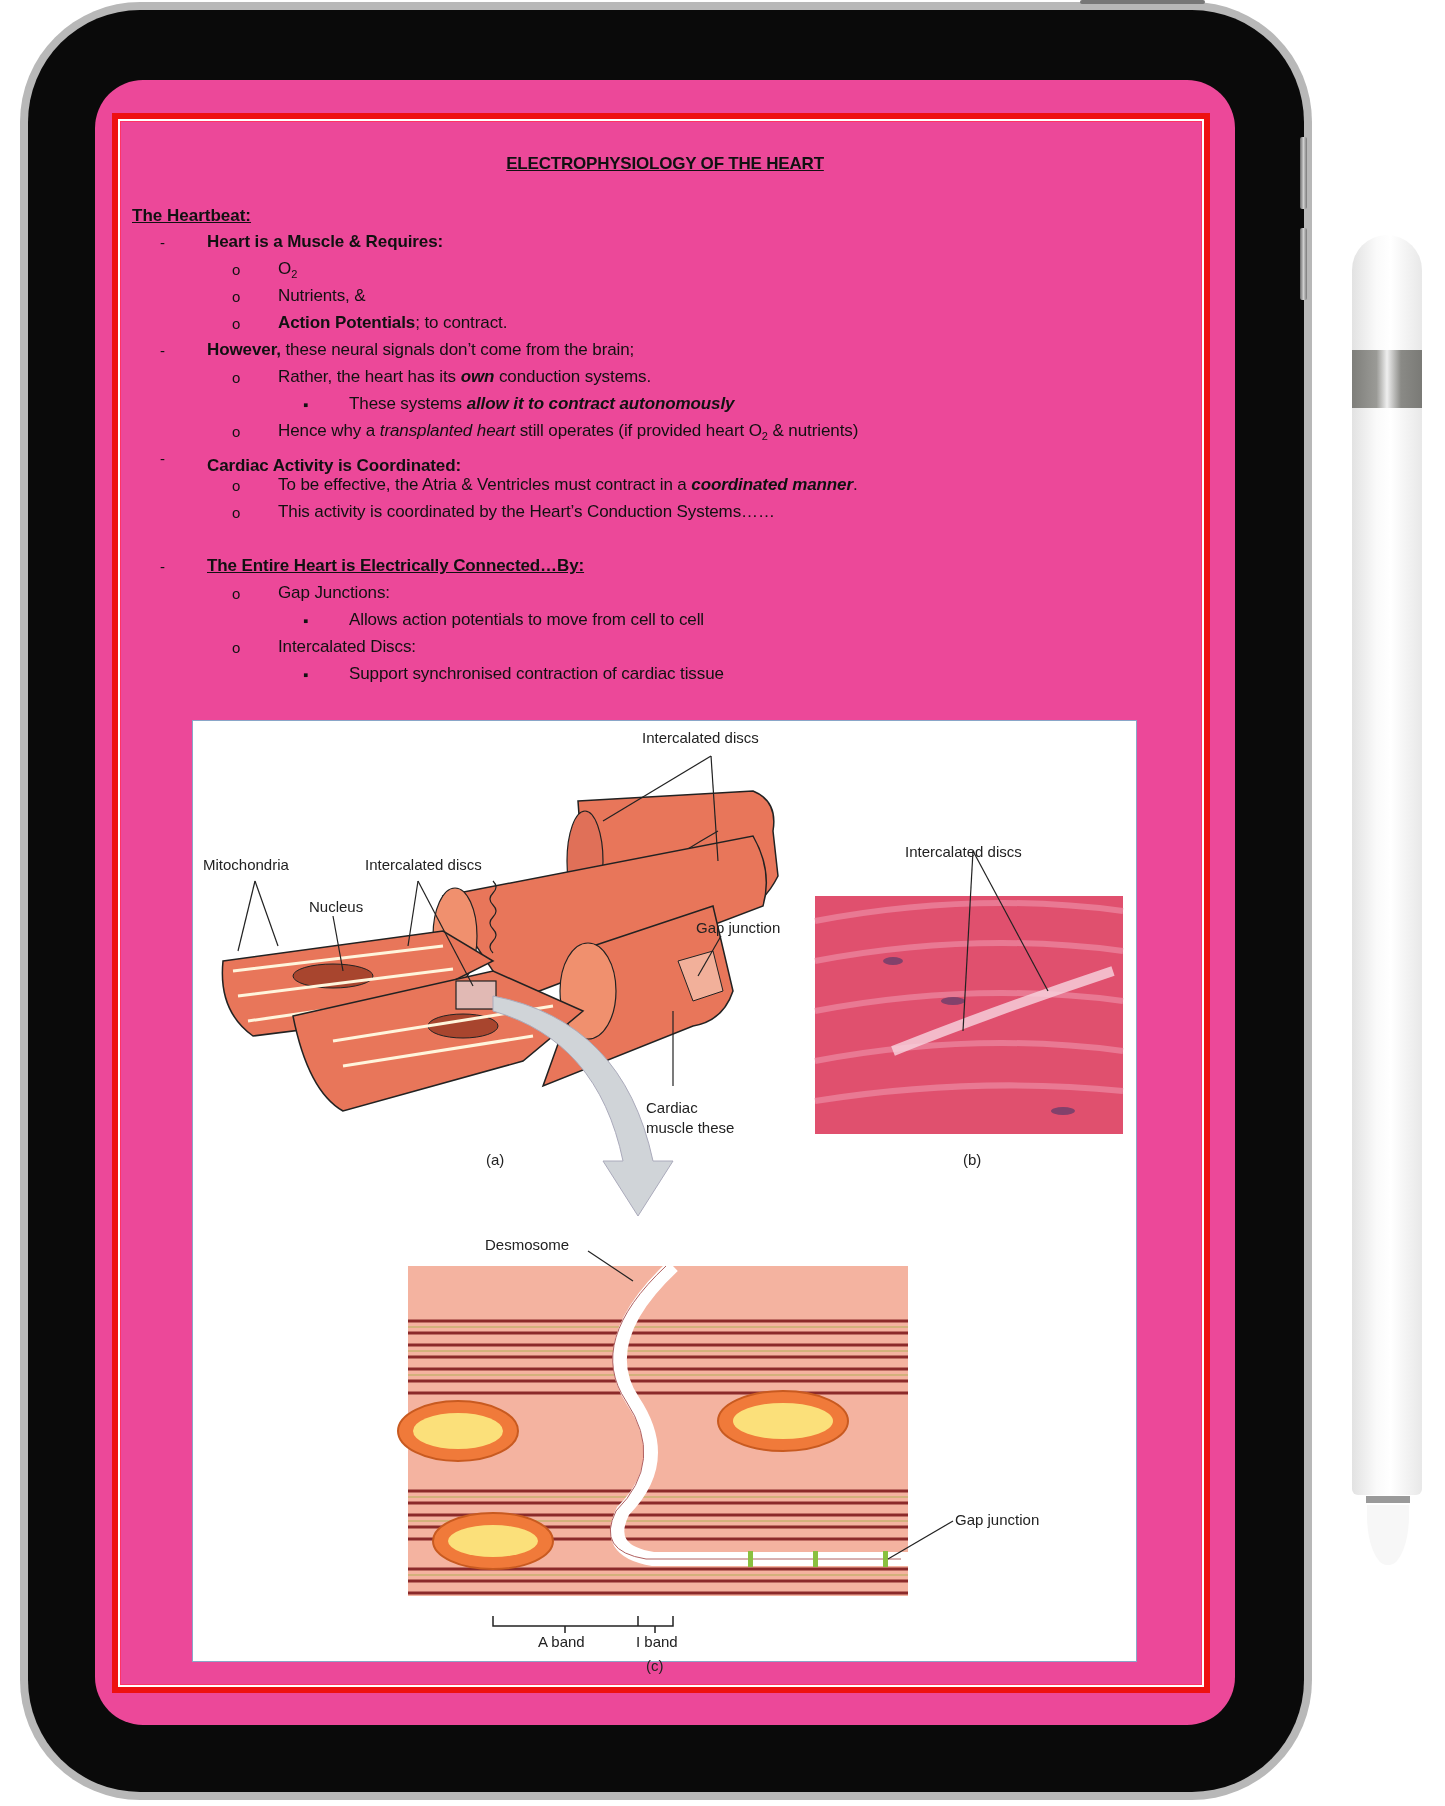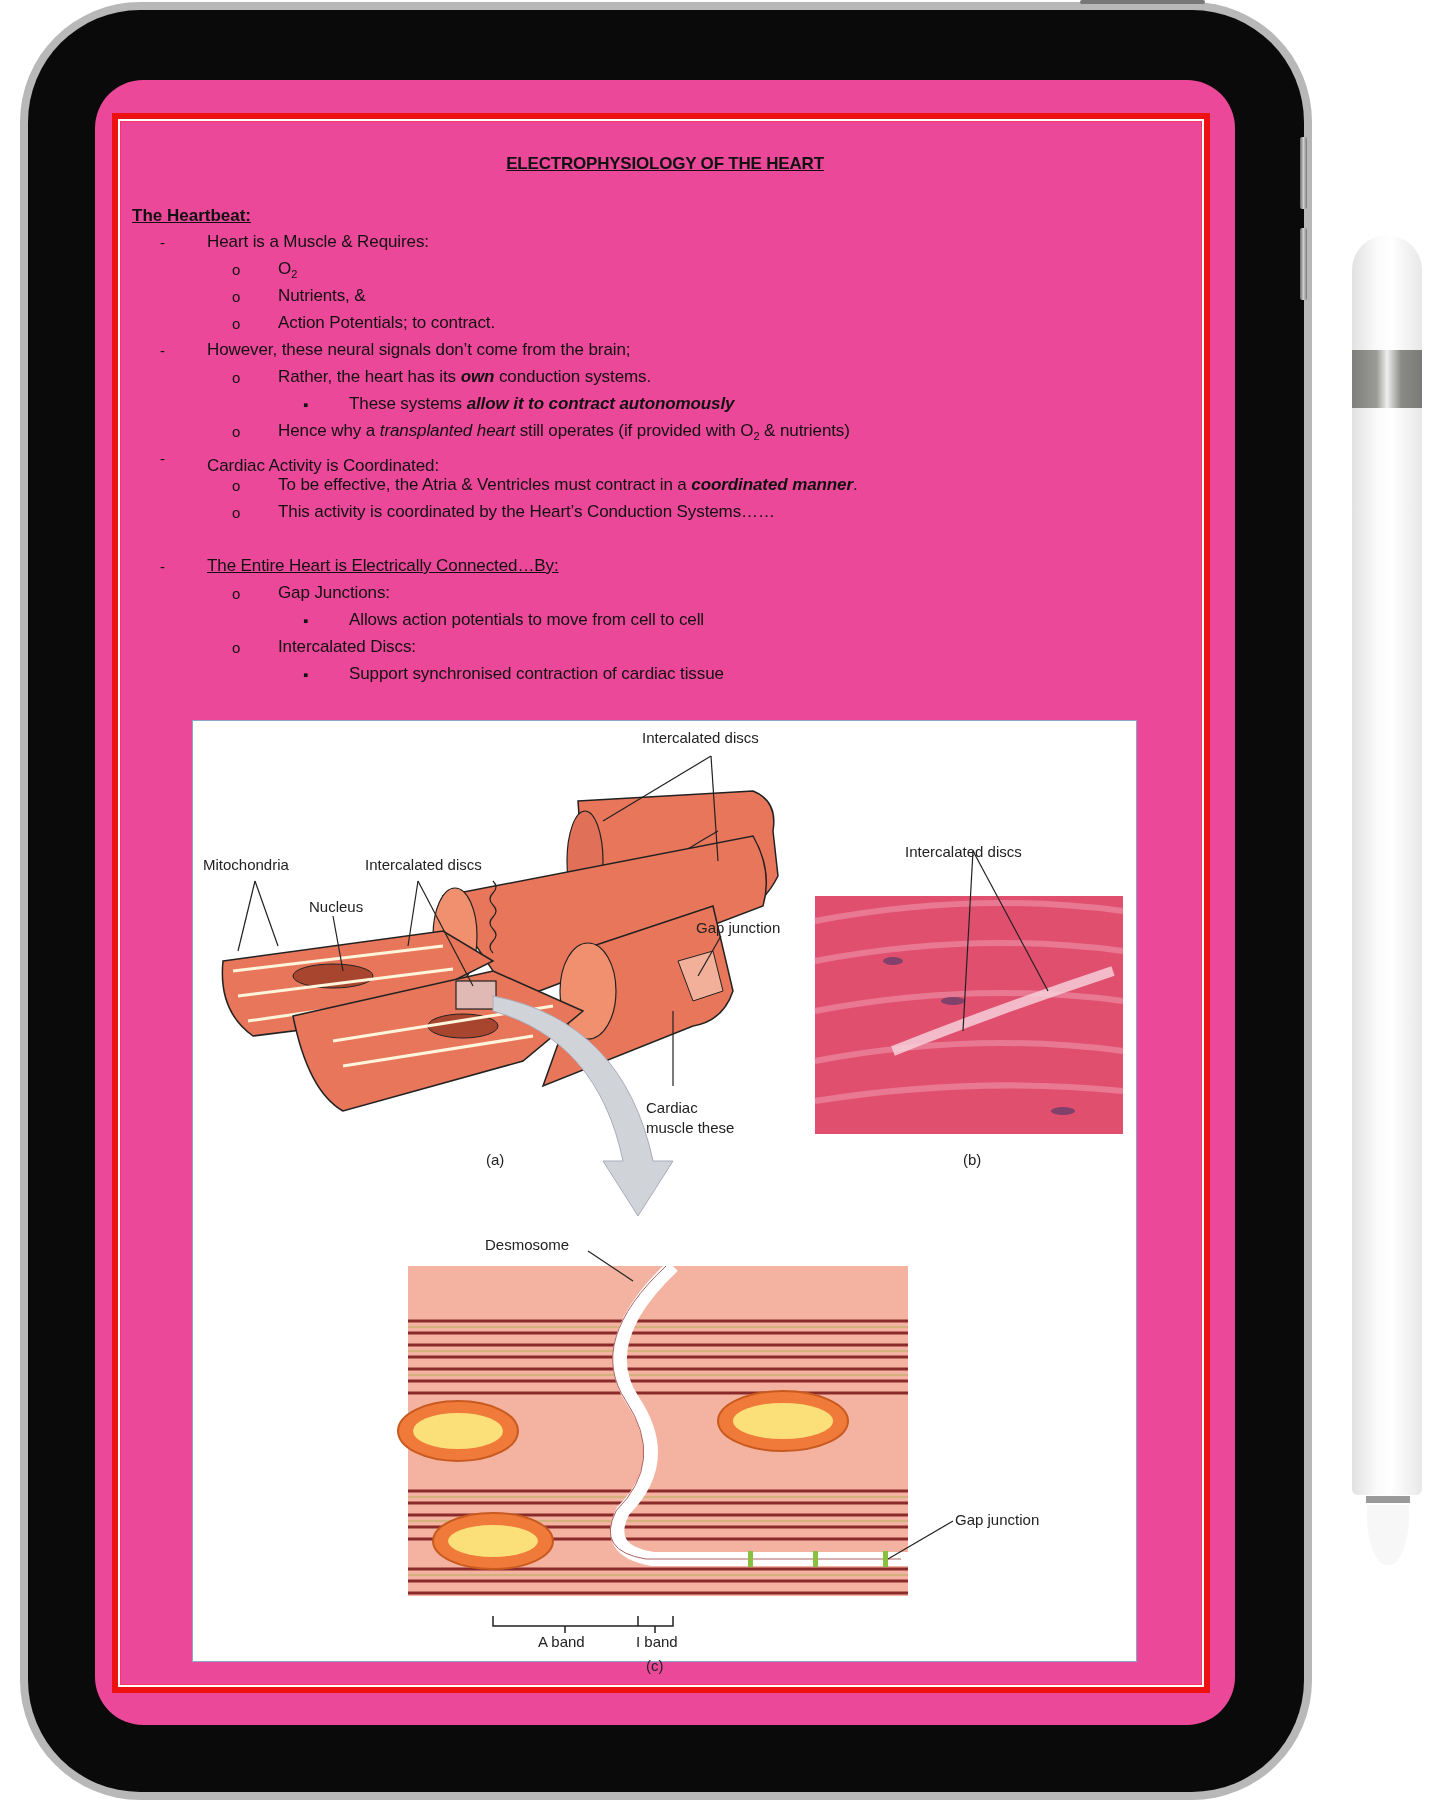--- a/index.html
+++ b/index.html
@@ -8,21 +8,21 @@
   .bezel{position:absolute;left:8px;top:8px;right:8px;bottom:8px;border-radius:112px;background:#0a0a0a;}
   .side-btn{position:absolute;background:linear-gradient(90deg,#6a6a6a,#cfcfcf,#7a7a7a);border-radius:2px;}
   .top-btn{position:absolute;left:1080px;top:0;width:125px;height:4px;background:#777;border-radius:2px;}
   .screen{position:absolute;left:95px;top:80px;width:1140px;height:1645px;background:#ec4899;border-radius:48px;overflow:hidden;}
   .red-frame{position:absolute;left:17px;top:33px;width:1086px;height:1568px;border:6px solid #ee1111;box-shadow:inset 0 0 0 2px #fff, inset 0 0 0 3px #f36;}
   .doc{position:absolute;left:0;top:0;width:100%;height:100%;font-family:"Liberation Sans",sans-serif;color:#111;}
   .doc-title{position:absolute;left:0;width:100%;top:74px;text-align:center;font-weight:bold;font-size:17px;text-decoration:underline;letter-spacing:-0.2px;}
   .section-head{position:absolute;left:37px;top:126px;font-weight:bold;font-size:17px;text-decoration:underline;}
   .line{position:absolute;font-size:17px;white-space:nowrap;letter-spacing:-0.1px;}
   .marker{position:absolute;font-size:15px;}
-  .b{font-weight:normal;text-align:center;}
+  .b{font-weight:bold;text-align:center;}
   .bi{font-weight:bold;font-style:italic;}
   .i{font-style:italic;}
   .u{text-decoration:underline;}
   .figure{position:absolute;left:97px;top:640px;width:943px;height:940px;border:1.5px solid #8aa6c8;background:#fff;}
   .fig-label{position:absolute;font-size:15px;color:#222;white-space:nowrap;font-family:"Liberation Sans",sans-serif;}
   .caption{position:absolute;left:0;width:100%;top:1580px;text-align:center;font-size:17px;color:#111;white-space:nowrap;}
   .pencil{position:absolute;left:1352px;top:235px;width:70px;height:1260px;border-radius:35px 35px 6px 6px;background:linear-gradient(90deg,#e2e2e2 0%,#fafafa 35%,#ffffff 55%,#e8e8e8 100%);}
   .pencil-band{position:absolute;left:0;top:115px;width:100%;height:58px;background:linear-gradient(90deg,#7e7e7a 0%,#9a9a96 35%,#efefef 50%,#8a8a86 70%,#7a7a76 100%);}
   .pencil-tip{position:absolute;left:1367px;top:1505px;width:42px;height:60px;background:#f7f7f7;border-radius:0 0 20px 20px / 0 0 50px 50px;}
   .pencil-ring{position:absolute;left:1366px;top:1496px;width:44px;height:7px;background:#9a9a9a;}
@@ -52,21 +52,21 @@
         <span class="line" style="left: 183px; top: 206px;"><span>Nutrients, &amp;</span></span>
         <span class="marker" style="left: 137px; top: 235px;">o</span>
         <span class="line" style="left: 183px; top: 233px;"><span class="b">Action Potentials</span><span>; to contract.</span></span>
         <span class="marker" style="left: 65px; top: 262px;">-</span>
         <span class="line" style="left: 112px; top: 260px;"><span class="b">However,</span><span> these neural signals don’t come from the brain;</span></span>
         <span class="marker" style="left: 137px; top: 289px;">o</span>
         <span class="line" style="left: 183px; top: 287px;"><span>Rather, the heart has its </span><span class="bi">own</span><span> conduction systems.</span></span>
         <span class="marker" style="left: 208px; top: 316px;">▪</span>
         <span class="line" style="left: 254px; top: 314px;"><span>These systems </span><span class="bi">allow it to contract autonomously</span></span>
         <span class="marker" style="left: 137px; top: 343px;">o</span>
-        <span class="line" style="left: 183px; top: 341px;"><span>Hence why a </span><span class="i">transplanted heart</span><span> still operates (if provided with O</span><sub style="font-size: 11px;">2</sub><span> &amp; nutrients)</span></span>
+        <span class="line" style="left: 183px; top: 341px;"><span>Hence why a </span><span class="i">transplanted heart</span><span> still operates (if provided heart O</span><sub style="font-size: 11px;">2</sub><span> &amp; nutrients)</span></span>
         <span class="marker" style="left: 65px; top: 370px;">-</span>
         <span class="line" style="left: 112px; top: 376px;"><span class="b">Cardiac Activity is Coordinated:</span></span>
         <span class="marker" style="left: 137px; top: 397px;">o</span>
         <span class="line" style="left: 183px; top: 395px;"><span>To be effective, the Atria &amp; Ventricles must contract in a </span><span class="bi">coordinated manner</span><span>.</span></span>
         <span class="marker" style="left: 137px; top: 424px;">o</span>
         <span class="line" style="left: 183px; top: 422px;"><span>This activity is coordinated by the Heart’s Conduction Systems……</span></span>
         <span class="marker" style="left: 65px; top: 478px;">-</span>
         <span class="line" style="left: 112px; top: 476px;"><span class="b u">The Entire Heart is Electrically Connected…By:</span></span>
         <span class="marker" style="left: 137px; top: 505px;">o</span>
         <span class="line" style="left: 183px; top: 503px;"><span>Gap Junctions:</span></span>

